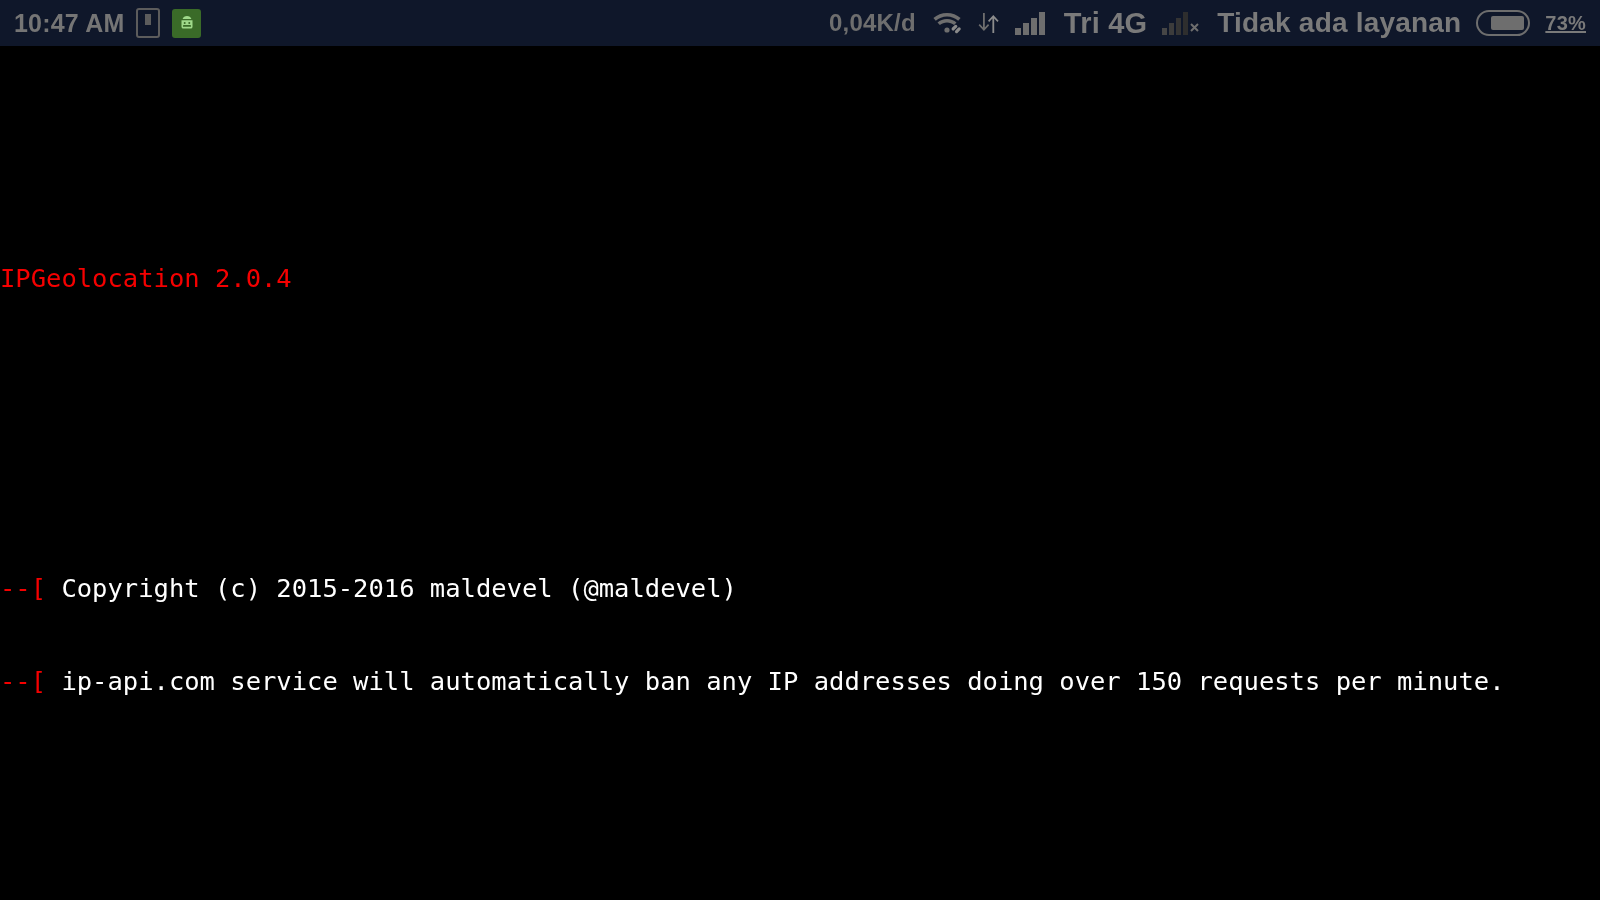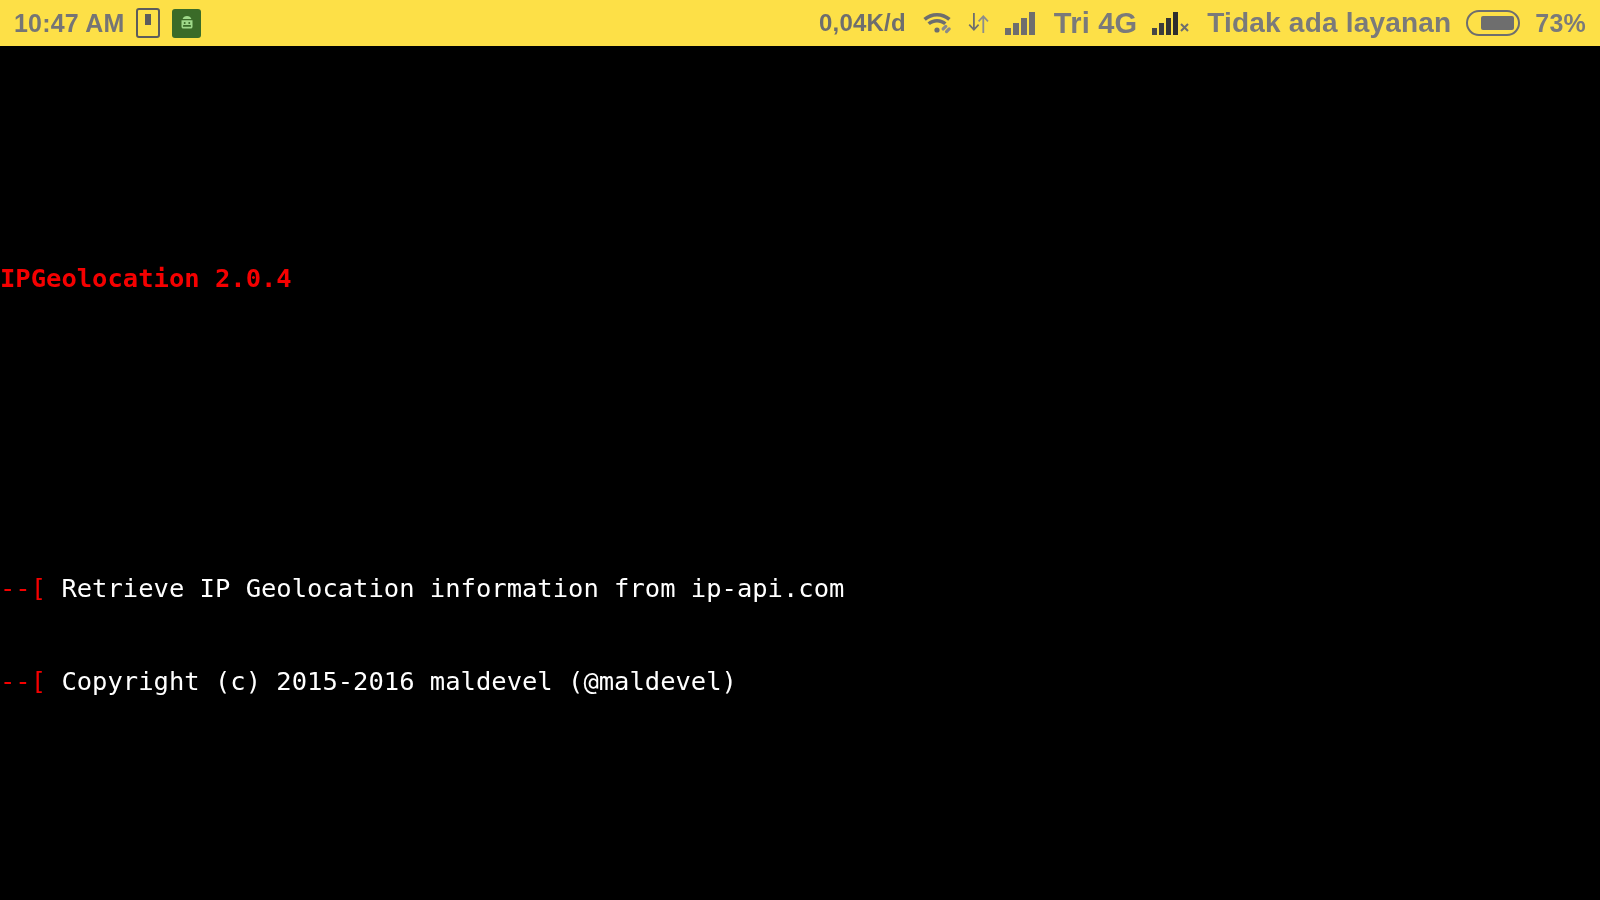--- a/index.html
+++ b/index.html
@@ -11,21 +11,21 @@
     width: 1600px;
     height: 900px;
     overflow: hidden;
     font-family: "DejaVu Sans Mono", "Liberation Mono", monospace;
   }
 
   
   #status-bar {
     height: 46px;
     width: 1600px;
-    background: #fde047;
+    background: #0f172a;
     display: flex;
     align-items: center;
     justify-content: space-between;
     padding: 0 14px;
     box-sizing: border-box;
     font-family: "Liberation Sans", sans-serif;
     color: #6e6e6e;
     font-size: 25px;
     font-weight: 600;
     letter-spacing: 0.2px;
@@ -61,21 +61,21 @@
     background: #3a6b28;
     border-radius: 3px;
     display: flex;
     align-items: center;
     justify-content: center;
   }
 
   .net-speed { color: #6e6e6e; font-size: 24px; }
   .carrier   { color: #7a7a7a; font-size: 29px; }
   .no-service{ color: #7a7a7a; font-size: 28px; }
-  .batt-pct  { color: #7a7a7a; font-size: 25px; }
+  .batt-pct  { color: #7a7a7a; font-size: 20px; text-decoration: underline; }
 
   .icon-svg { display: block; }
 
   
   .battery {
     width: 54px;
     height: 26px;
     border: 2.5px solid #6e6e6e;
     border-radius: 13px;
     box-sizing: border-box;
@@ -97,21 +97,21 @@
     padding: 0 0 0 0;
     color: #ffffff;
     font-size: 25.5px;
     line-height: 31px;
     white-space: pre;
   }
   .term-line { white-space: pre; }
   .spacer-1 { height: 31px; }
 
   .red    { color: #f50000; }
-  .title  { color: #f50000; font-weight: bold; }
+  .title  { color: #f50000; font-weight: normal; }
   .white  { color: #ffffff; }
 </style>
 </head>
 <body>
 
 <div id="status-bar">
   <div class="sb-left">
     <span id="clock">10:47 AM</span>
     <span class="notif-box"></span>
     <span class="app-icon">
@@ -177,22 +177,22 @@
 
 <div id="terminal">
 
   <div class="spacer-1"></div>
 
   <div class="term-line title">IPGeolocation 2.0.4</div>
 
   <div class="spacer-1"></div>
 
   <div>
-    <div class="term-line"><span class="red">--[</span><span class="white"> Retrieve IP Geolocation information from ip-api.com</span></div>
     <div class="term-line"><span class="red">--[</span><span class="white"> Copyright (c) 2015-2016 maldevel (@maldevel)</span></div>
+    <div class="term-line"><span class="red">--[</span><span class="white"> ip-api.com service will automatically ban any IP addresses doing over 150 requests per minute.</span></div>
   </div>
 
   
 
   
 
   
 
   
 

